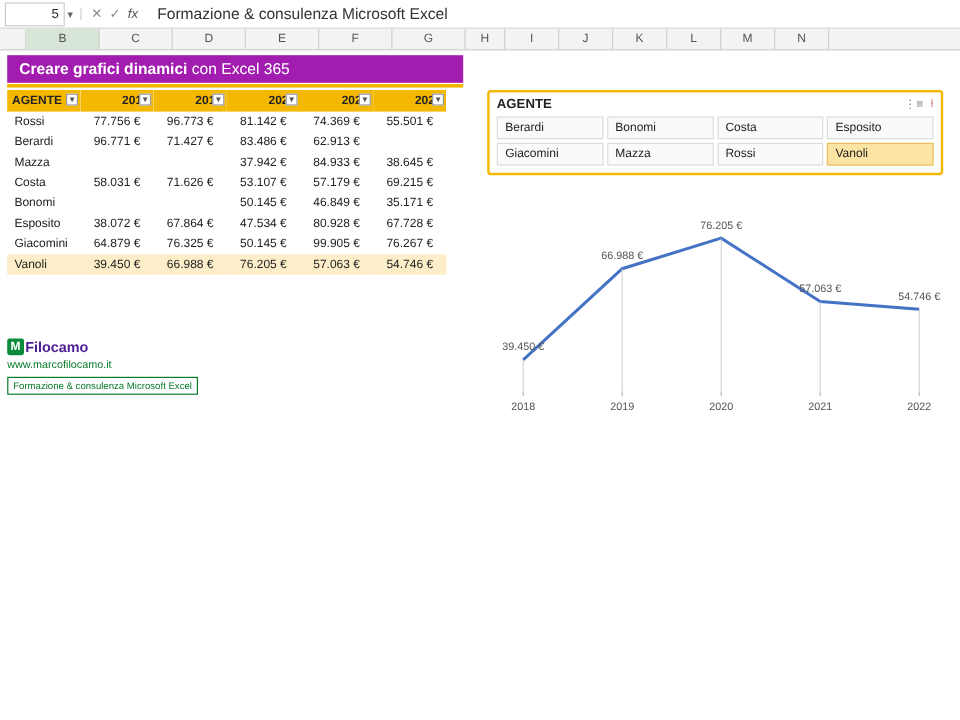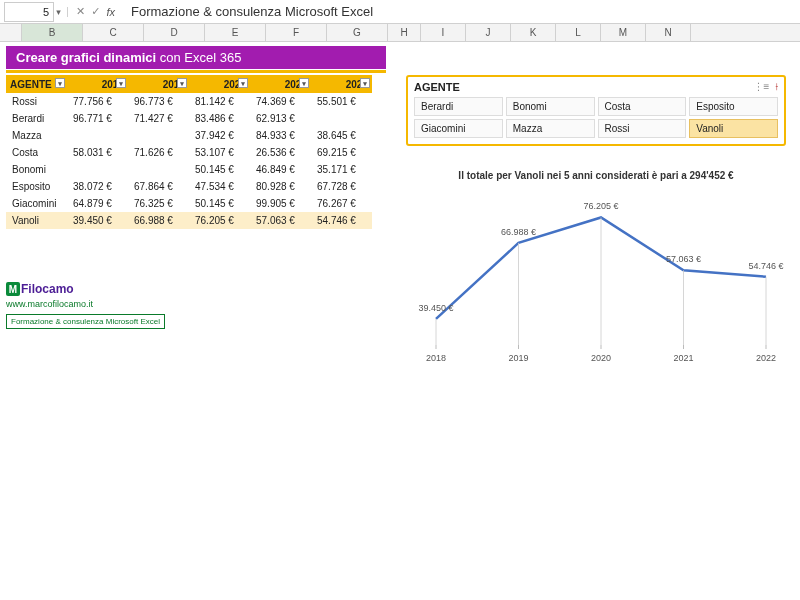--- a/index.html
+++ b/index.html
@@ -21,21 +21,21 @@
 .sheet-area { position: relative; padding-left: 0; }
 
 .title-bar { position: absolute; left: 6px; top: 4px; background: #a21caf; color: #fff; padding: 4px 10px; font-size: 13px; font-weight: 400; width: 380px; }
 .title-bar b { font-weight: 600; }
 .yellow-line { position: absolute; left: 6px; top: 28px; width: 380px; height: 3px; background: #f5b800; }
 
 .data-table { position: absolute; left: 6px; top: 33px; border-collapse: collapse; font-size: 10px; }
 .data-table th { background: #f5b800; color: #222; padding: 3px 4px; text-align: left; font-weight: 600; border: none; position: relative; height: 18px; }
 .data-table th.num { text-align: right; }
 .data-table th .dd { position: absolute; right: 2px; top: 3px; width: 10px; height: 10px; background: #fff; border: 1px solid #999; font-size: 7px; line-height: 9px; text-align: center; color: #555; }
-.data-table td { padding: 3px 6px; text-align: left; border: none; height: 17px; }
+.data-table td { padding: 3px 6px; text-align: center; border: none; height: 17px; }
 .data-table td:first-child { text-align: left; }
 .data-table tr.hl td { background: #fdeec9; }
 
 .logo-block { position: absolute; left: 6px; top: 240px; }
 .logo { display: flex; align-items: center; gap: 1px; font-weight: bold; font-size: 12px; }
 .logo-badge { background: #0a8a3a; color: #fff; width: 14px; height: 14px; display: inline-flex; align-items: center; justify-content: center; font-size: 10px; border-radius: 2px; }
 .logo-text { color: #4c1d95; }
 .site-link { color: #0a7a2a; font-size: 9px; font-weight: 400; margin-top: 3px; }
 .tagline { border: 1px solid #0a7a2a; color: #0a7a2a; font-size: 8px; padding: 2px 4px; margin-top: 5px; display: inline-block; }
 
@@ -129,21 +129,21 @@
           <td></td>
           <td>37.942 €</td>
           <td>84.933 €</td>
           <td>38.645 €</td>
         </tr>
         <tr>
           <td>Costa</td>
           <td>58.031 €</td>
           <td>71.626 €</td>
           <td>53.107 €</td>
-          <td>26.536 €</td>
+          <td>57.179 €</td>
           <td>69.215 €</td>
         </tr>
         <tr>
           <td>Bonomi</td>
           <td></td>
           <td></td>
           <td>50.145 €</td>
           <td>46.849 €</td>
           <td>35.171 €</td>
         </tr>
@@ -197,21 +197,20 @@
         <div class="slicer-item">Costa</div>
         <div class="slicer-item">Esposito</div>
         <div class="slicer-item">Giacomini</div>
         <div class="slicer-item">Mazza</div>
         <div class="slicer-item">Rossi</div>
         <div class="slicer-item sel">Vanoli</div>
       </div>
   </div>
 
   <div class="chart">
-    <div class="chart-title">Il totale per Vanoli nei 5 anni considerati è pari a 294'452 €</div>
     <svg class="chart-svg" width="380" height="180">
       <g id="chart-g">
           <path d="M30 129.918 L112.5 53.913120000000006 L195 28.474199999999996 L277.5 81.30612 L360 87.70103999999999 " class="chart-line"></path>
           <line x1="30" x2="30" y1="156" y2="160" class="tick-line"></line>
           <line x1="30" x2="30" y1="129.918" y2="156" stroke="#ccc" stroke-width="0.8"></line>
           <text x="30" y="172" class="x-label">2018</text>
           <text x="30" y="121.918" class="data-label">39.450 €</text>
           <line x1="112.5" x2="112.5" y1="156" y2="160" class="tick-line"></line>
           <line x1="112.5" x2="112.5" y1="53.913120000000006" y2="156" stroke="#ccc" stroke-width="0.8"></line>
           <text x="112.5" y="172" class="x-label">2019</text>

